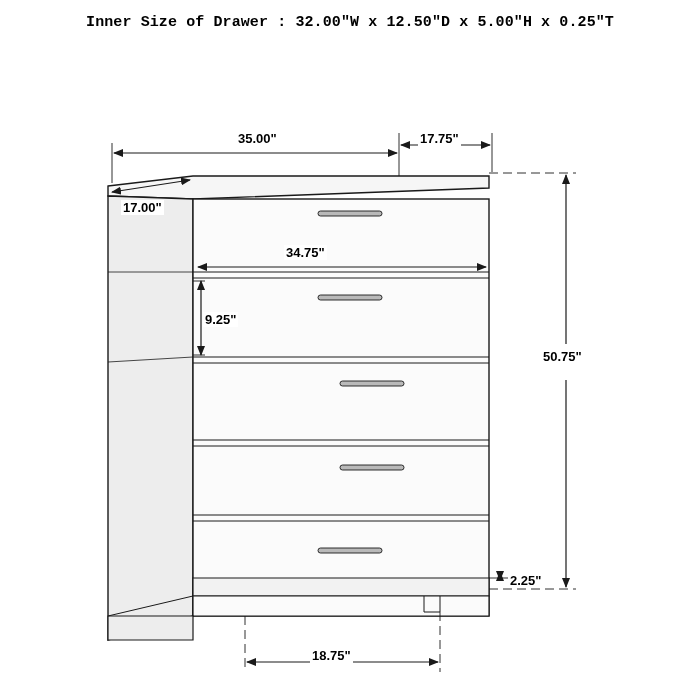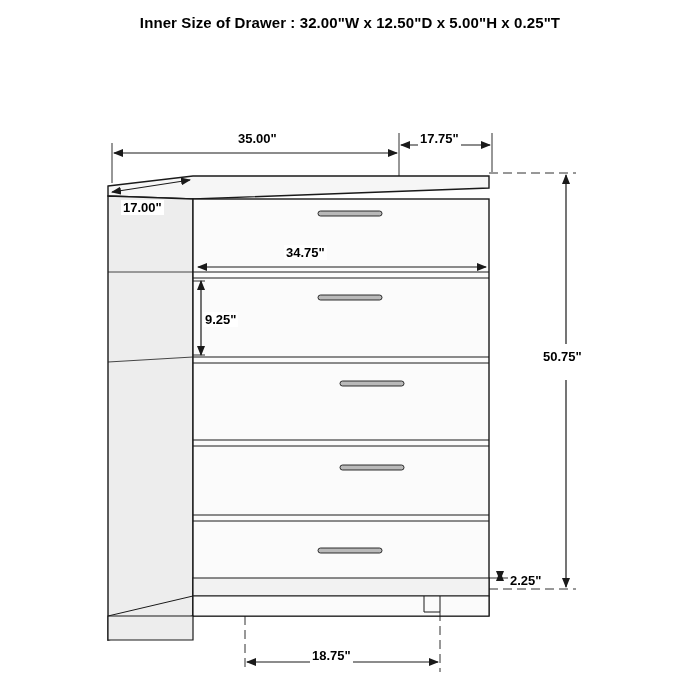--- a/index.html
+++ b/index.html
@@ -22,20 +22,21 @@
   }
   .title {
     position: absolute;
     top: 14px;
     left: 0;
     width: 700px;
     text-align: center;
     font-size: 15px;
     font-weight: bold;
     letter-spacing: 0.1px;
+    font-family: Liberation Mono, monospace;
   }
   svg.diagram {
     position: absolute;
     top: 0;
     left: 0;
     width: 700px;
     height: 700px;
   }
   .dimlabel {
     position: absolute;

